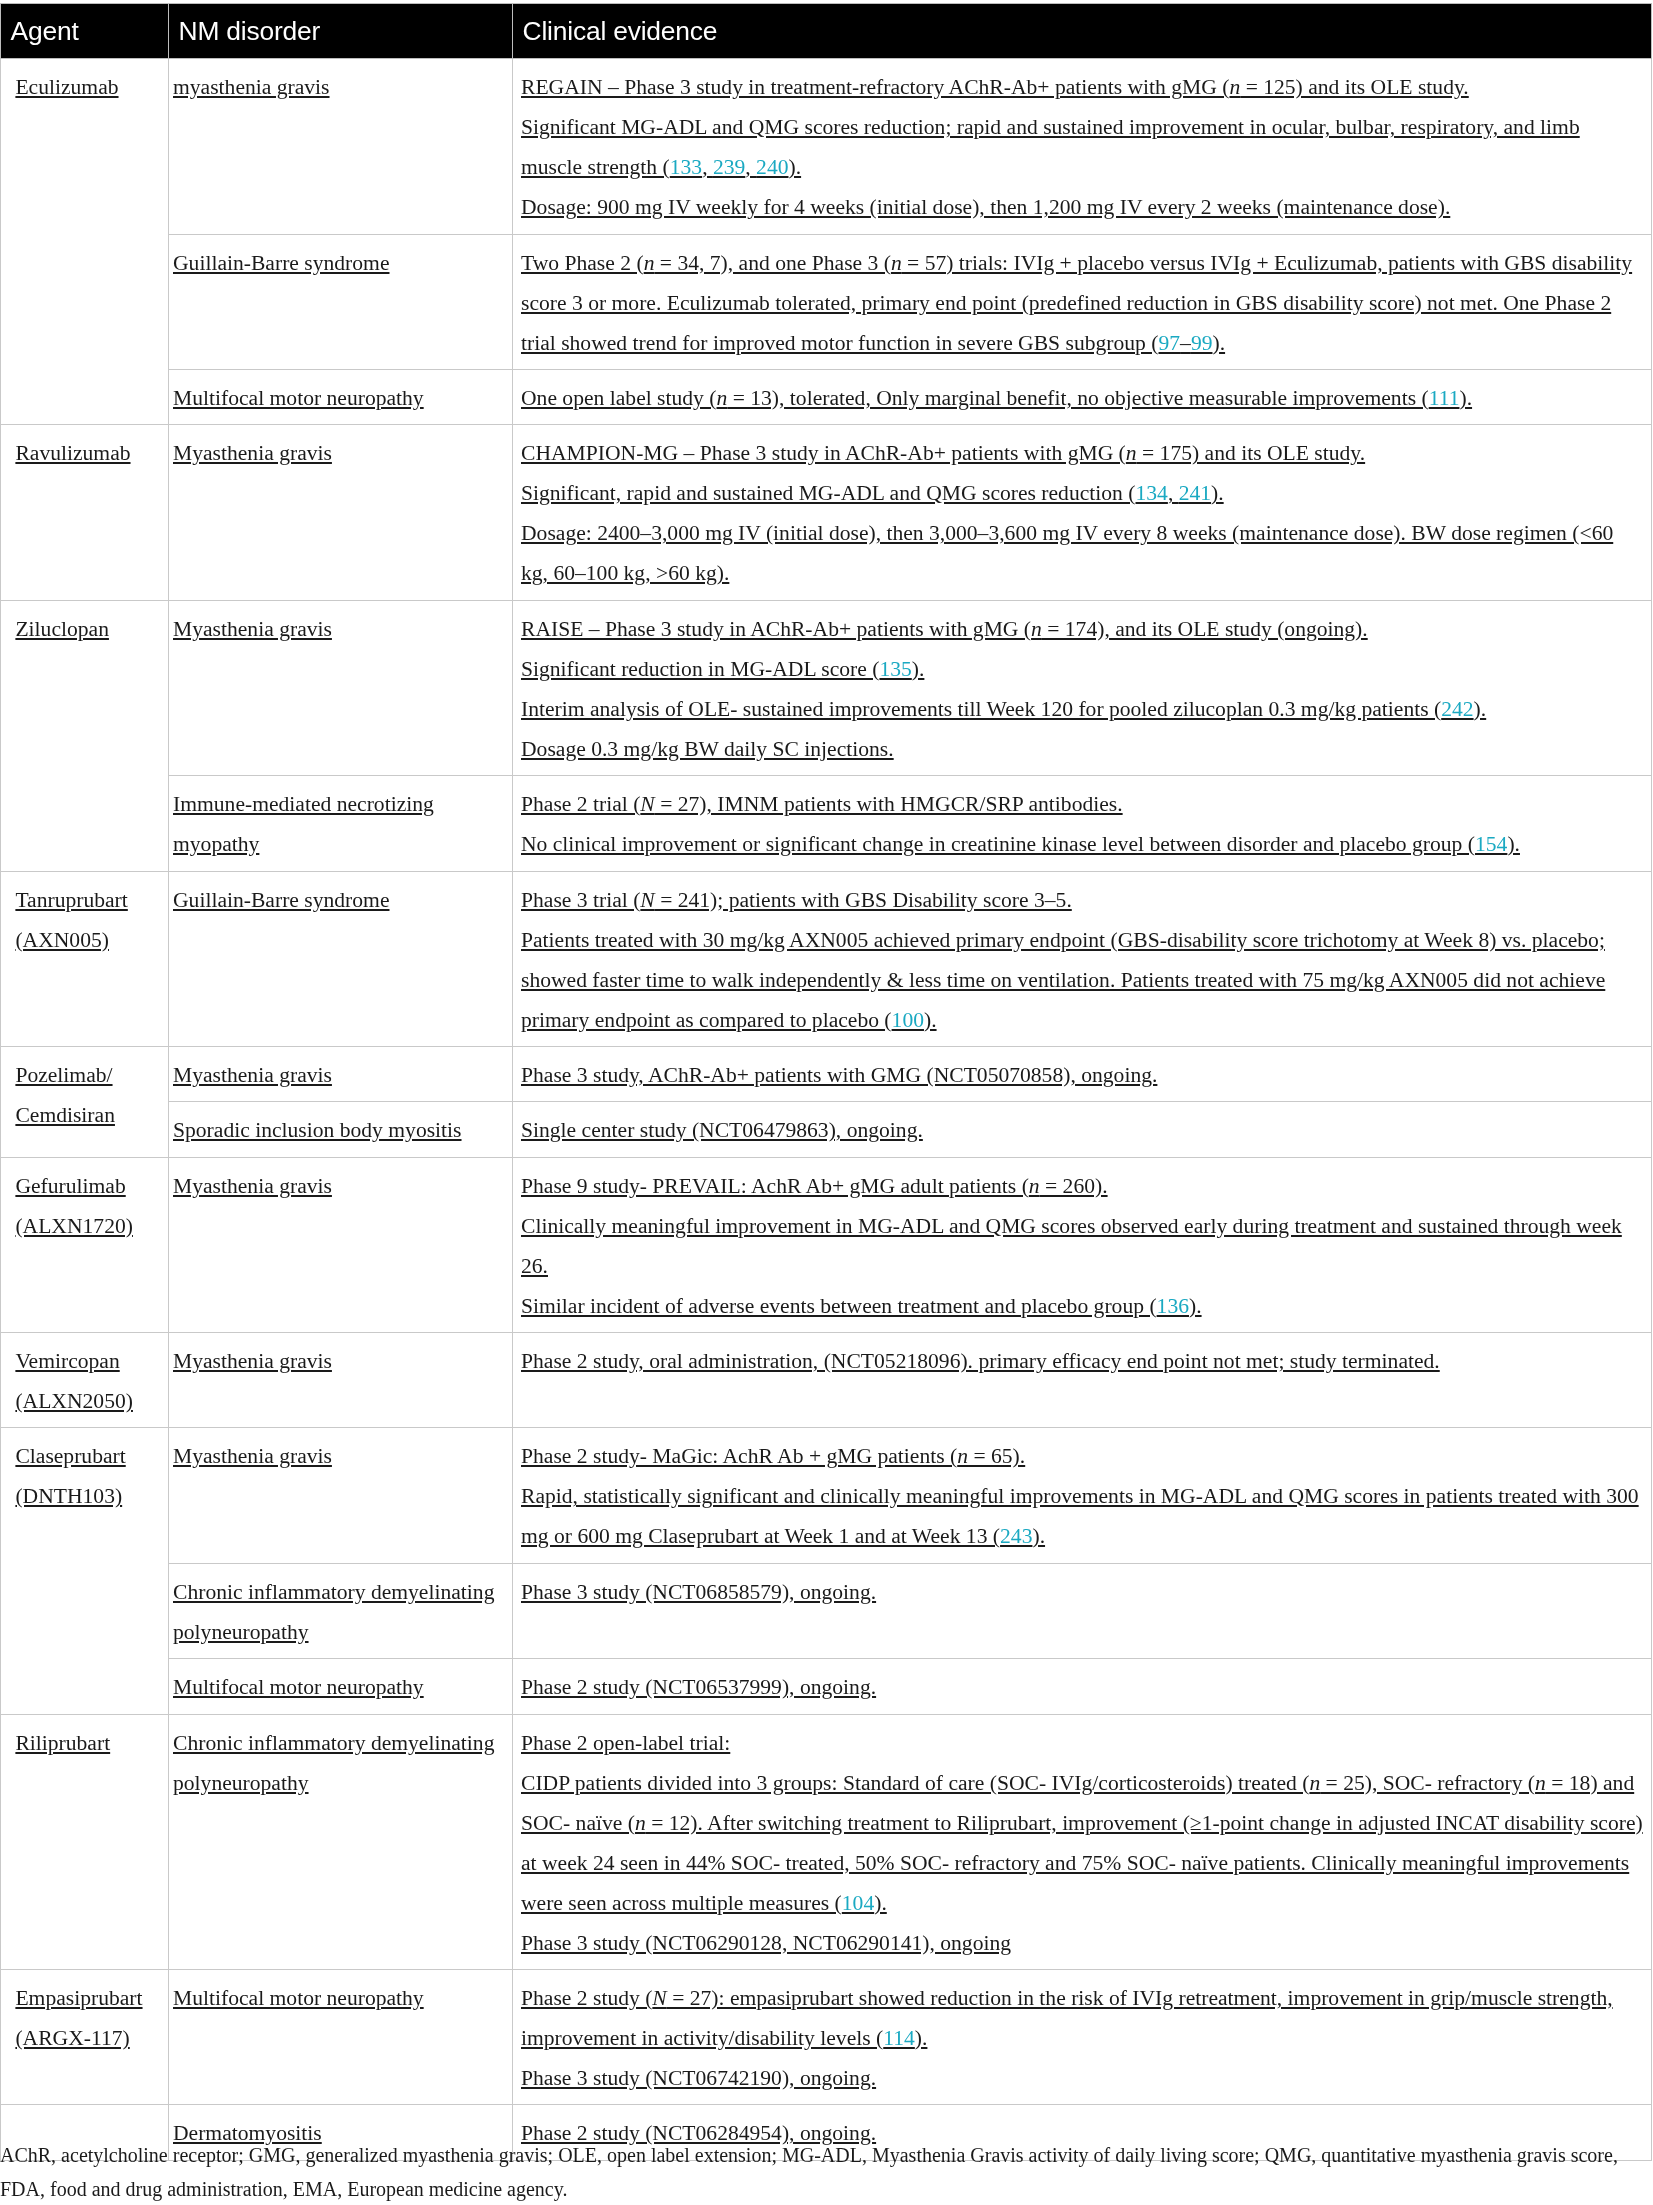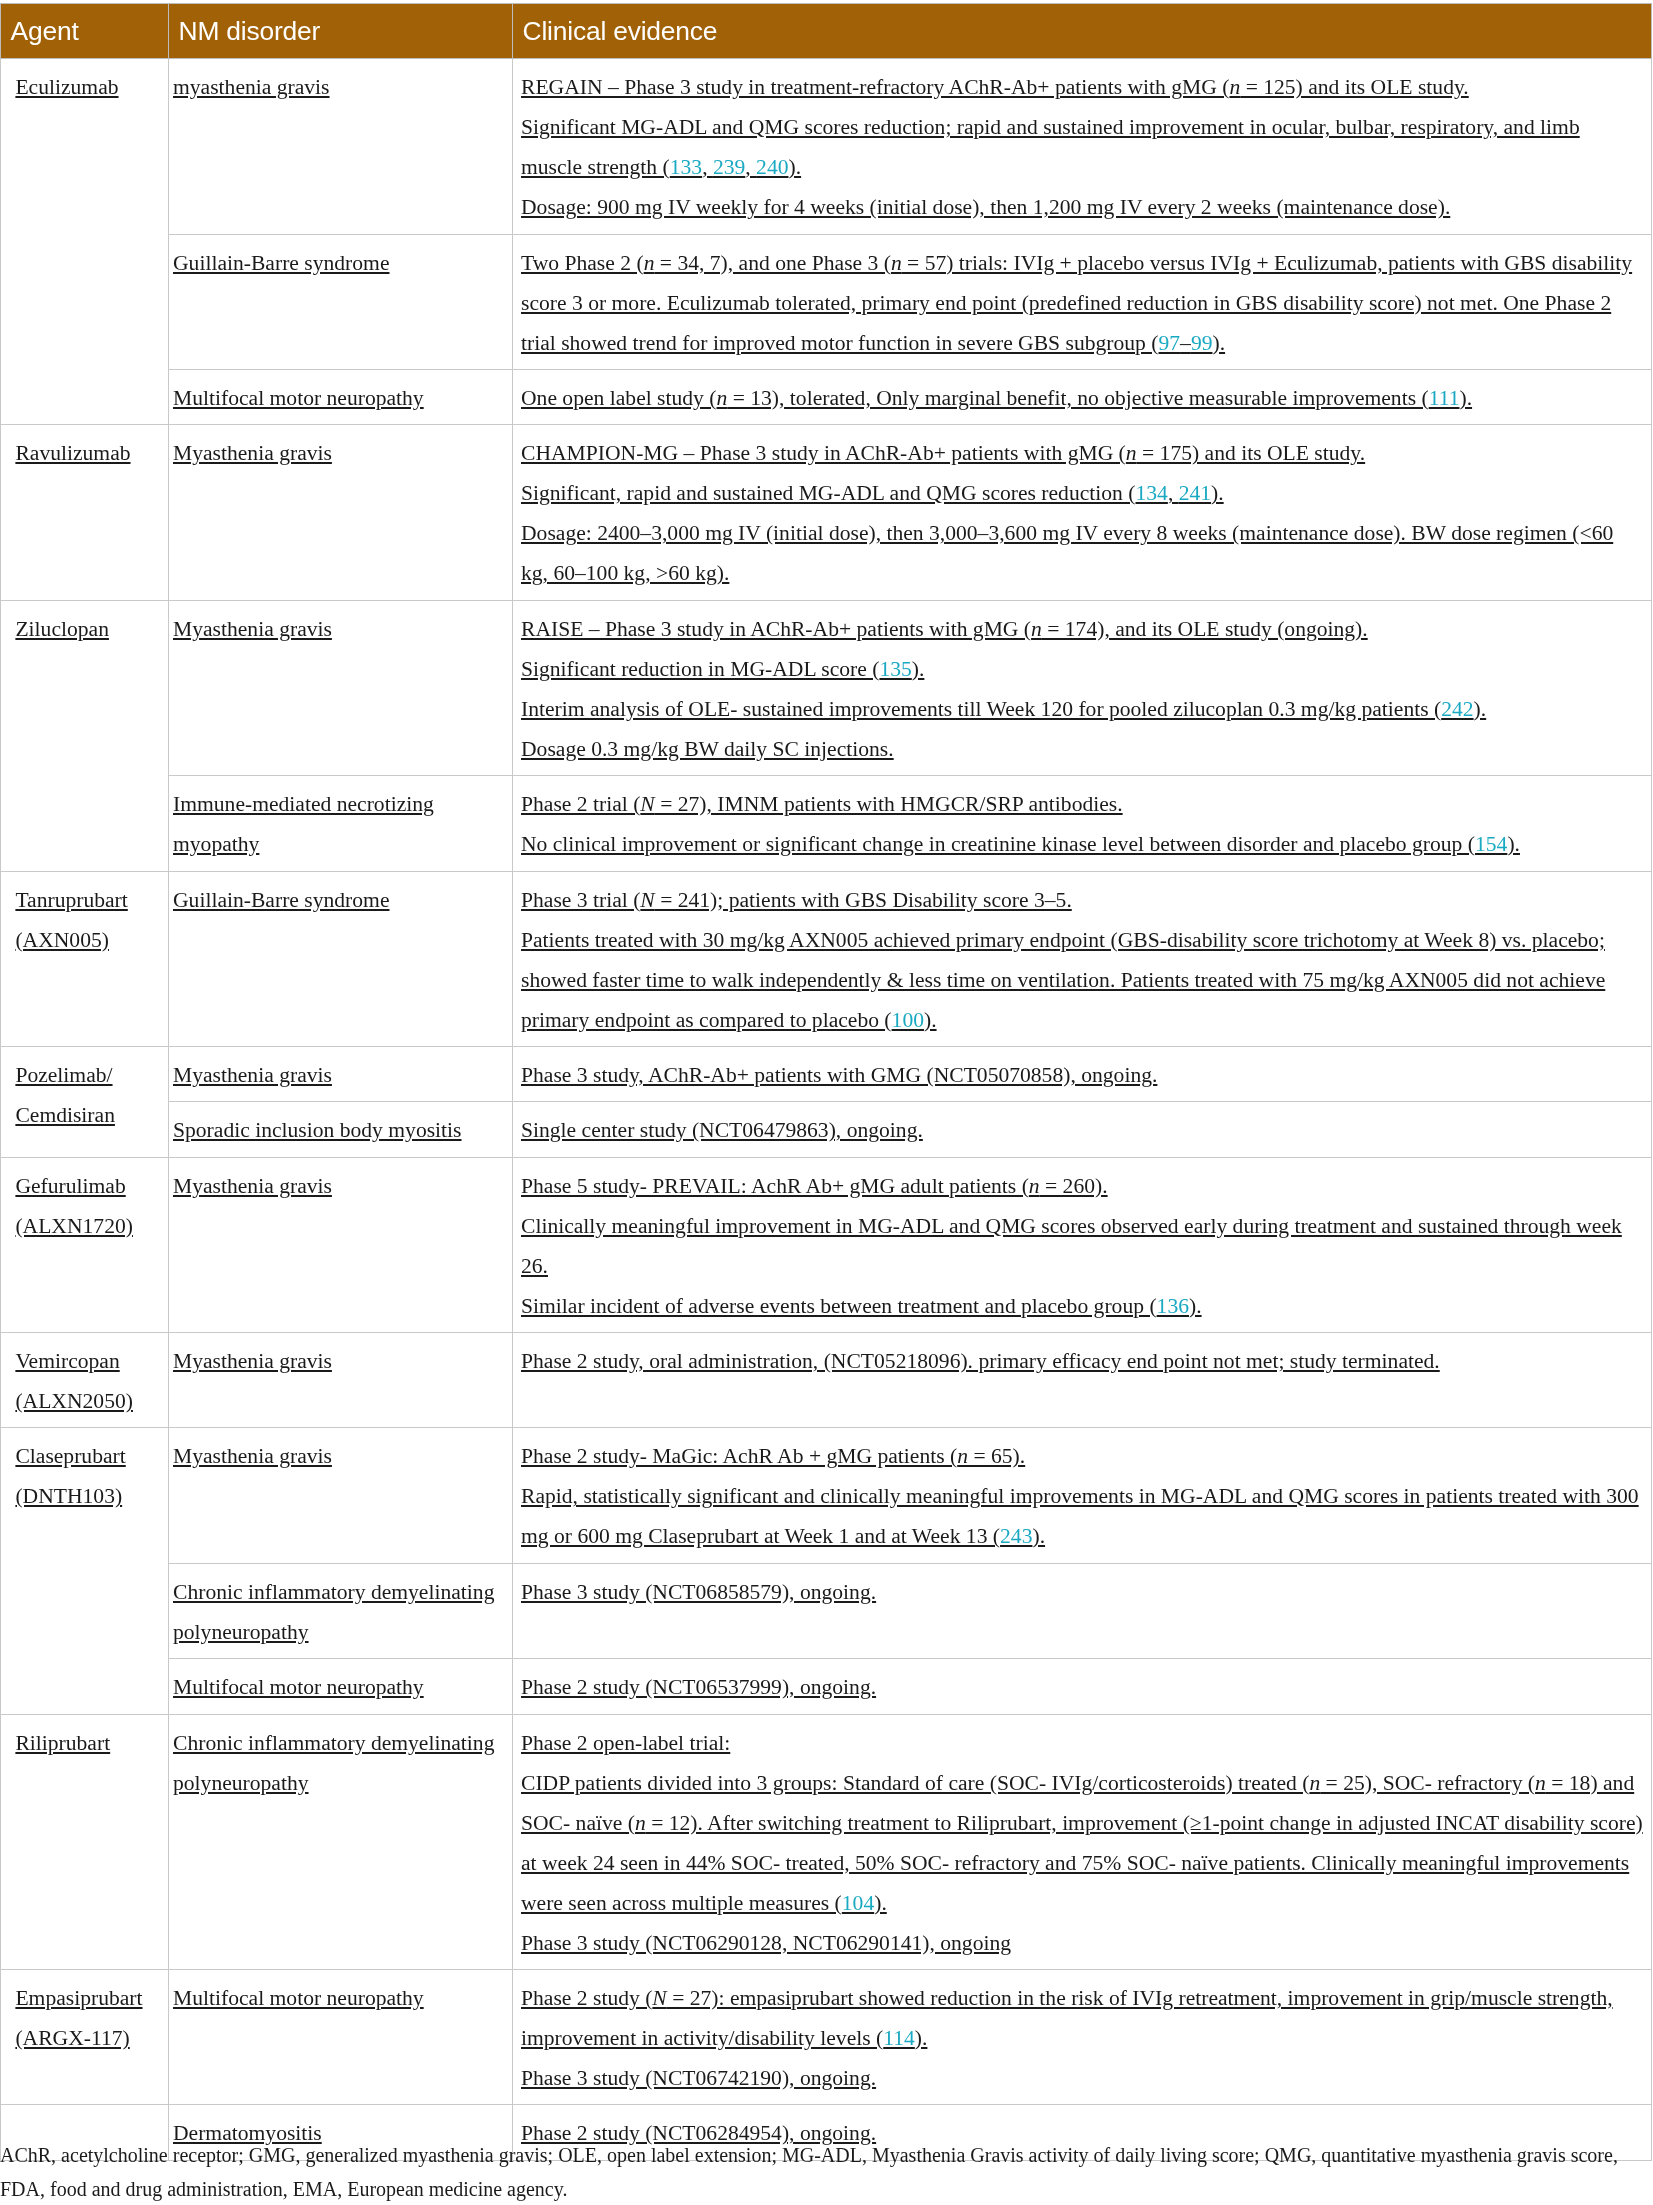--- a/index.html
+++ b/index.html
@@ -11,21 +11,21 @@
     border-collapse: collapse;
     table-layout: fixed;
     font-family: "Liberation Serif", "DejaVu Serif", serif;
     font-size: 21.6px;
     color: #1a1a1a;
   }
   table.evid col.c1 { width: 168px; }
   table.evid col.c2 { width: 344px; }
   table.evid col.c3 { width: 1139px; }
   thead th {
-    background: #a16207;
+    background: #000000;
     color: #ffffff;
     font-family: "Liberation Sans", "DejaVu Sans", sans-serif;
     font-weight: normal;
     font-size: 26.4px;
     text-align: left;
     height: 54px;
     padding: 0 0 0 9.6px;
     border: 1.2px solid #bdbdbd;
     vertical-align: middle;
     letter-spacing: -0.2px;
@@ -133,21 +133,21 @@
         <tr>
           <td class="dis">Sporadic inclusion body myositis</td>
           <td class="ev">
             <span class="line"><span>Single center study (NCT06479863), ongoing.</span></span>
           </td>
         </tr>
         <tr>
           <td class="agent" rowspan="1">Gefurulimab (ALXN1720)</td>
           <td class="dis">Myasthenia gravis</td>
           <td class="ev">
-            <span class="line"><span>Phase 5 study- PREVAIL: AchR Ab+ gMG adult patients (</span><span class="it">n</span><span> = 260).</span></span>
+            <span class="line"><span>Phase 9 study- PREVAIL: AchR Ab+ gMG adult patients (</span><span class="it">n</span><span> = 260).</span></span>
             <span class="line"><span>Clinically meaningful improvement in MG-ADL and QMG scores observed early during treatment and sustained through week 26.</span></span>
             <span class="line"><span>Similar incident of adverse events between treatment and placebo group (</span><a class="ref">136</a><span>).</span></span>
           </td>
         </tr>
         <tr>
           <td class="agent" rowspan="1">Vemircopan (ALXN2050)</td>
           <td class="dis">Myasthenia gravis</td>
           <td class="ev">
             <span class="line"><span>Phase 2 study, oral administration, (NCT05218096). primary efficacy end point not met; study terminated.</span></span>
           </td>

